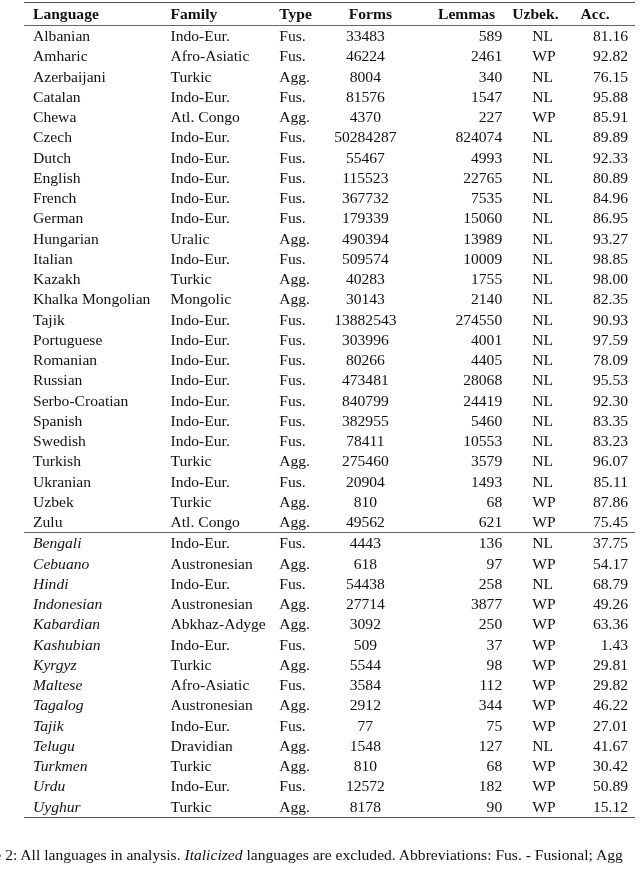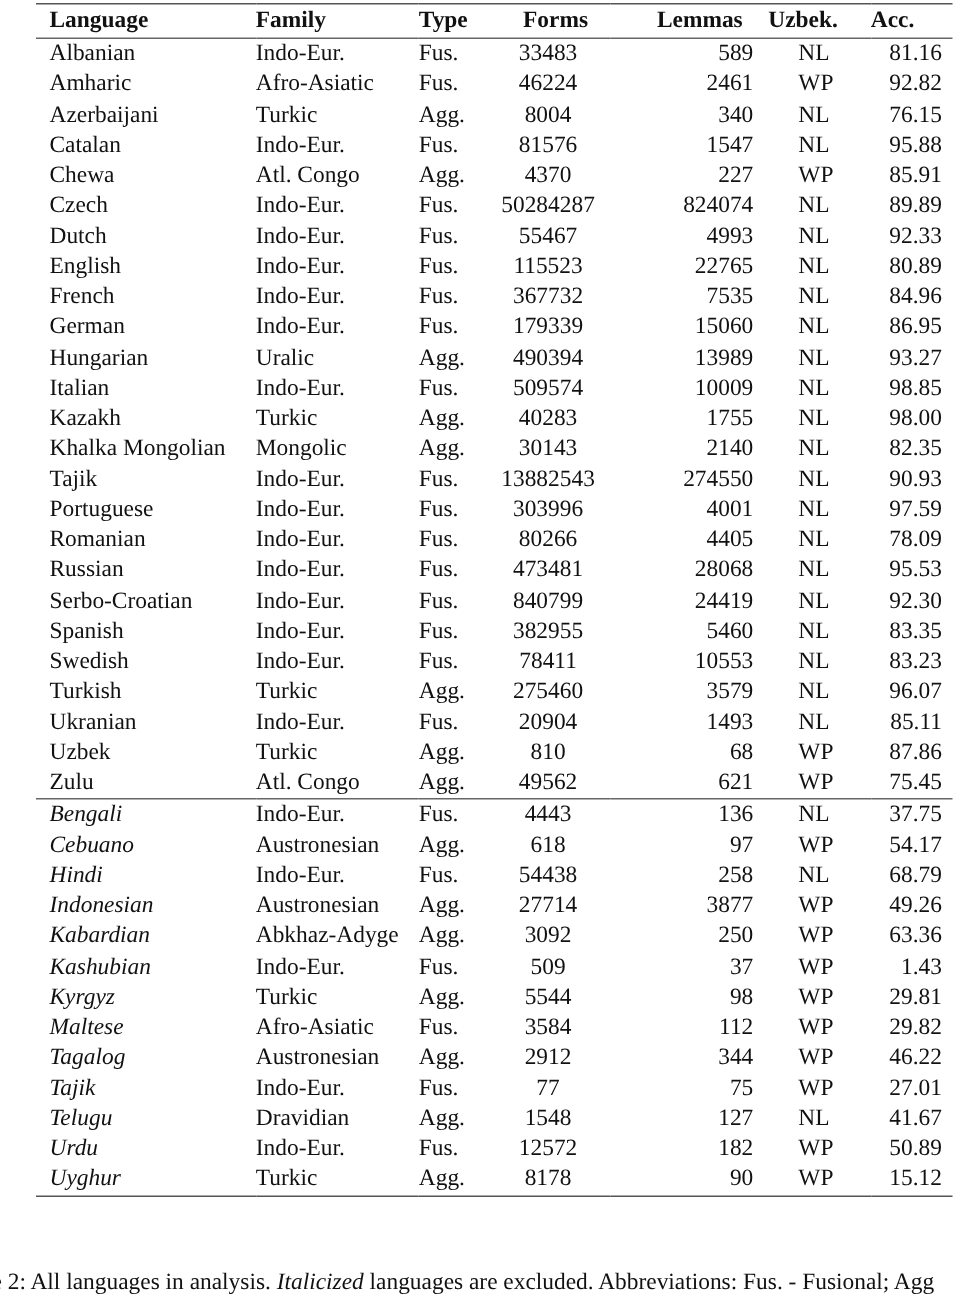--- a/index.html
+++ b/index.html
@@ -403,20 +403,29 @@
         <tr class="excluded">
           <td class="c-lang">Telugu</td>
           <td class="c-fam">Dravidian</td>
           <td class="c-type">Agg.</td>
           <td class="c-forms">1548</td>
           <td class="c-lem">127</td>
           <td class="c-phon">NL</td>
           <td class="c-acc">41.67</td>
         </tr>
         <tr class="excluded">
+          <td class="c-lang">Turkmen</td>
+          <td class="c-fam">Turkic</td>
+          <td class="c-type">Agg.</td>
+          <td class="c-forms">810</td>
+          <td class="c-lem">68</td>
+          <td class="c-phon">WP</td>
+          <td class="c-acc">30.42</td>
+        </tr>
+        <tr class="excluded">
           <td class="c-lang">Urdu</td>
           <td class="c-fam">Indo-Eur.</td>
           <td class="c-type">Fus.</td>
           <td class="c-forms">12572</td>
           <td class="c-lem">182</td>
           <td class="c-phon">WP</td>
           <td class="c-acc">50.89</td>
         </tr>
         <tr class="excluded">
           <td class="c-lang">Uyghur</td>

